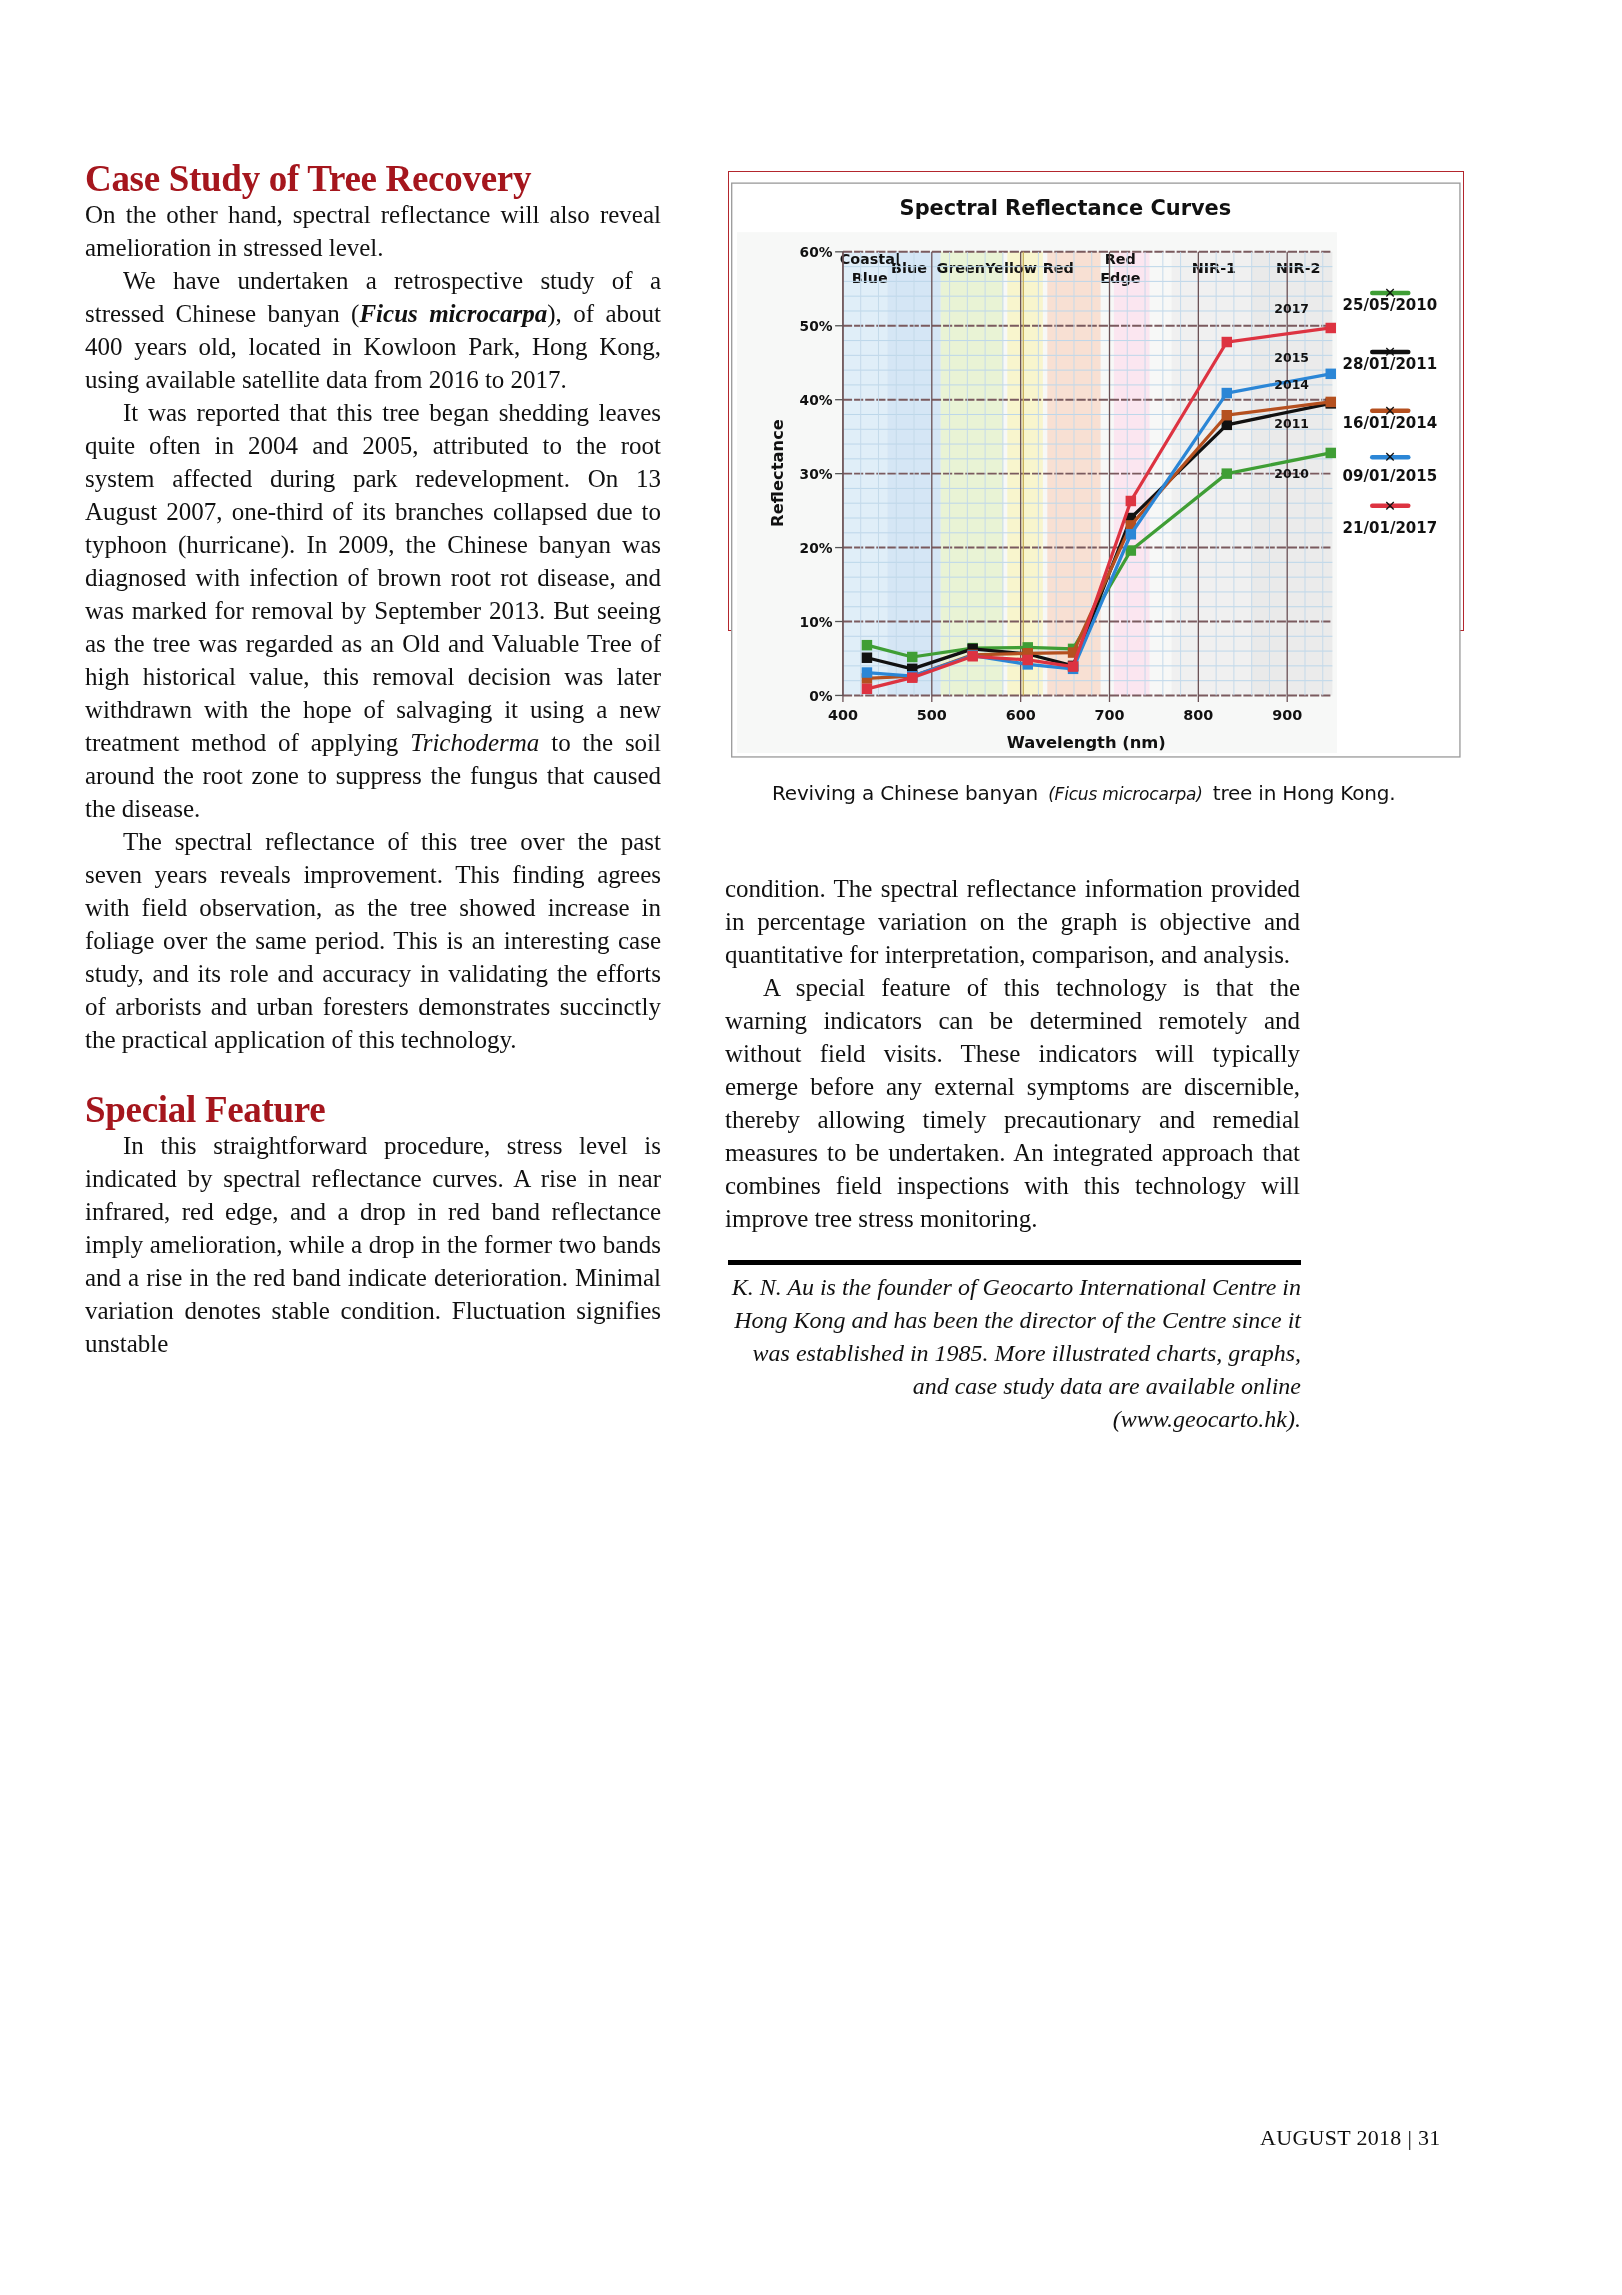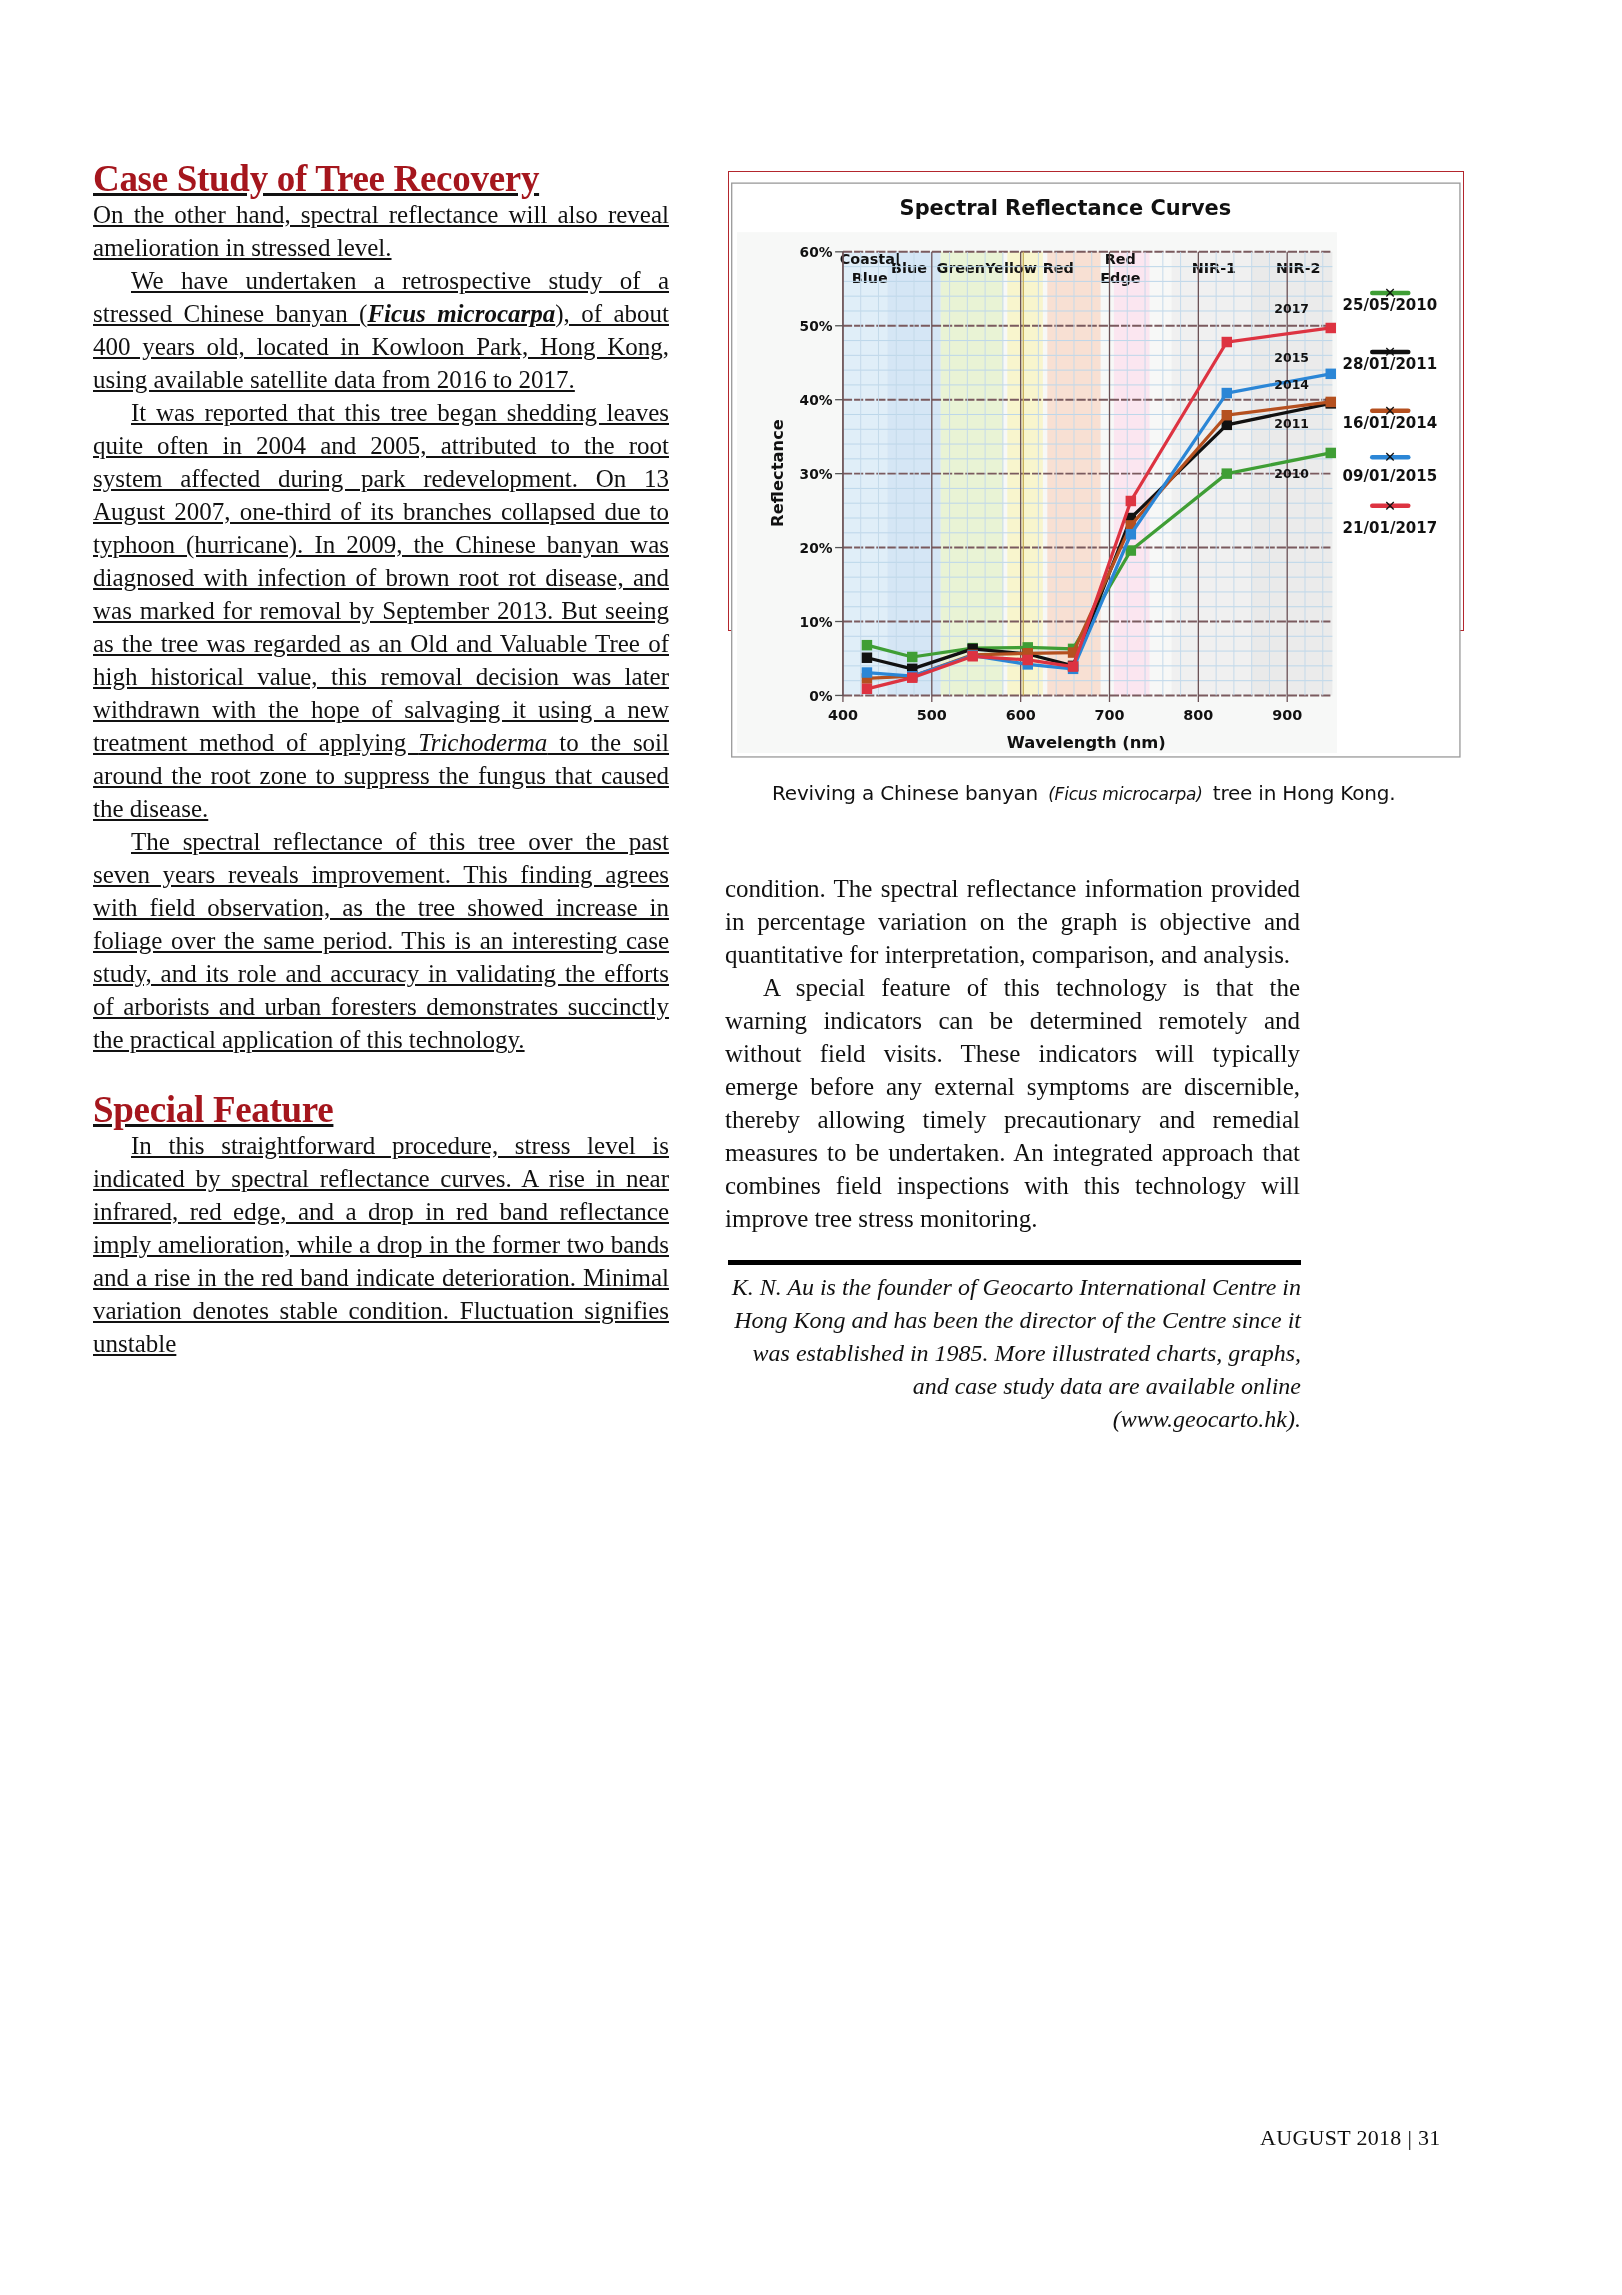--- a/index.html
+++ b/index.html
@@ -1,20 +1,20 @@
 <!DOCTYPE html>
 <html style="font-size:10.5px"><head>
 <meta charset="utf-8">
 <style>
   html, body { margin: 0; padding: 0; background: #ffffff; }
   body { width: 1623px; height: 2295px; position: relative; overflow: hidden;
          font-family: "Liberation Serif", "DejaVu Serif", serif; color: #111; }
 
   .col { position: absolute; font-size: 25px; line-height: 33px; text-align: justify; }
-  .col-left { left: 93px; top: 160px; width: 576px; text-decoration: underline; }
+  .col-left { left: 85px; top: 160px; width: 576px; }
   .col-right { left: 725px; top: 872px; width: 575px; }
   .col p { margin: 0; }
   .col p.indent { text-indent: 38px; }
   .col i, .col em { font-style: italic; }
   h2.section-title { margin: 0; color: #a5161d; font-weight: bold; font-size: 37px; line-height: 38px;
                      letter-spacing: -0.3px; font-family: "Liberation Serif", "DejaVu Serif", serif; }
   h2.mt { margin-top: 35px; }
   .bold-it { font-weight: bold; font-style: italic; }
 
   .bio-rule { position: absolute; left: 728px; top: 1260px; width: 573px; height: 5.2px; background: #000; }

